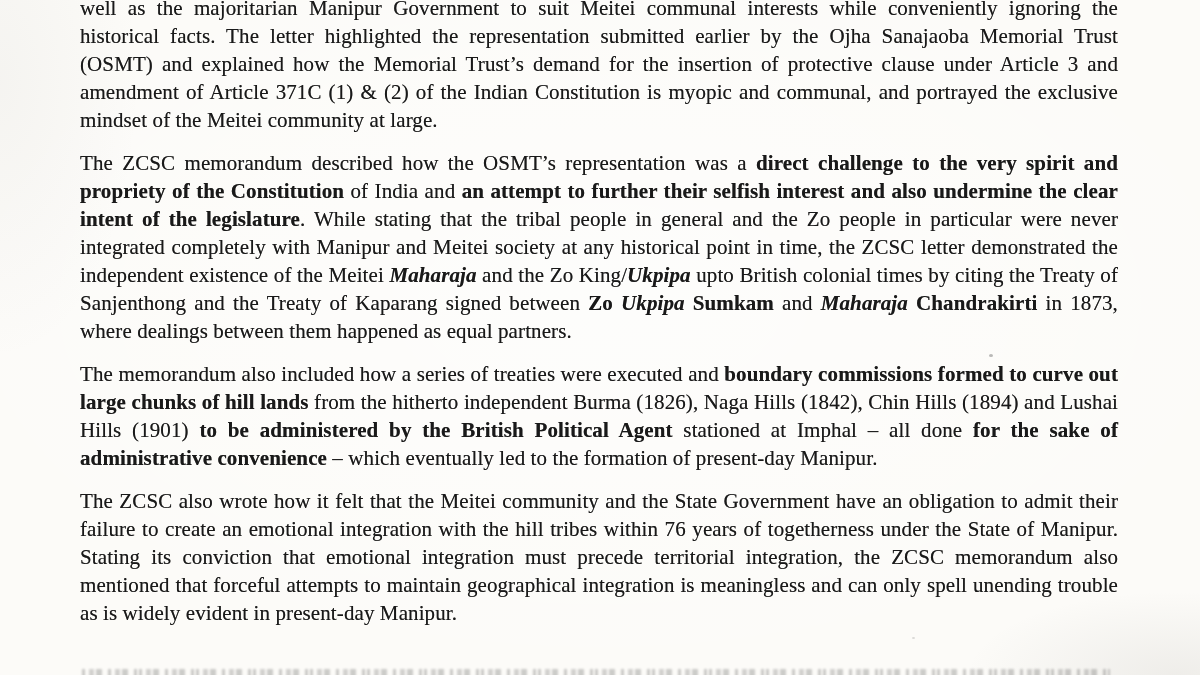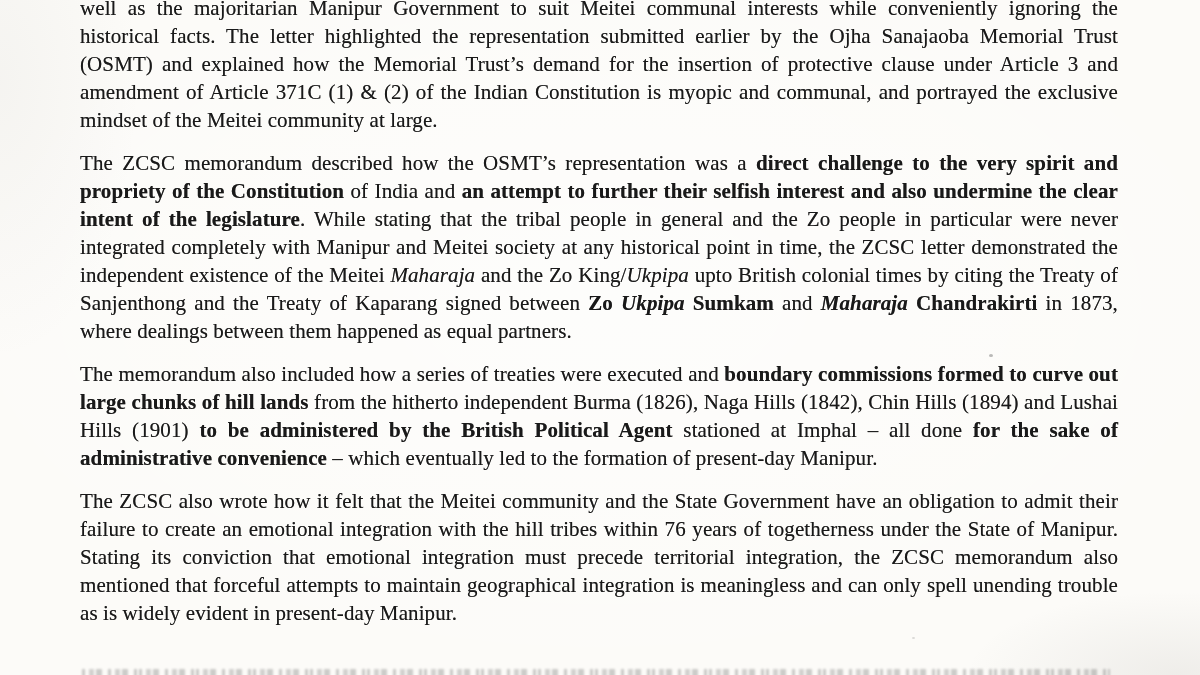--- a/index.html
+++ b/index.html
@@ -36,20 +36,21 @@
     letter-spacing: 0.1px;
   }
   .doc-text p {
     margin: 0 0 15px 0;
   }
   .doc-text p span[data-bold="true"] {
     font-weight: 700;
   }
   .doc-text p span[data-italic="true"] {
     font-style: italic;
+    font-weight: bold;
   }
   
   .cutoff-line {
     position: absolute;
     left: 82px;
     right: 90px;
     top: 669px;
     height: 8px;
     opacity: 0.28;
     filter: blur(1.1px);

